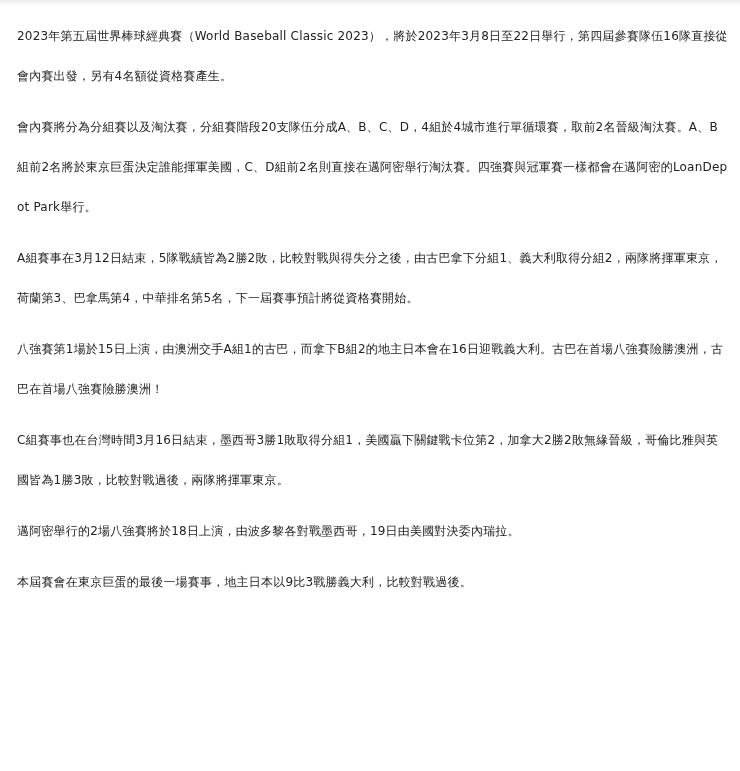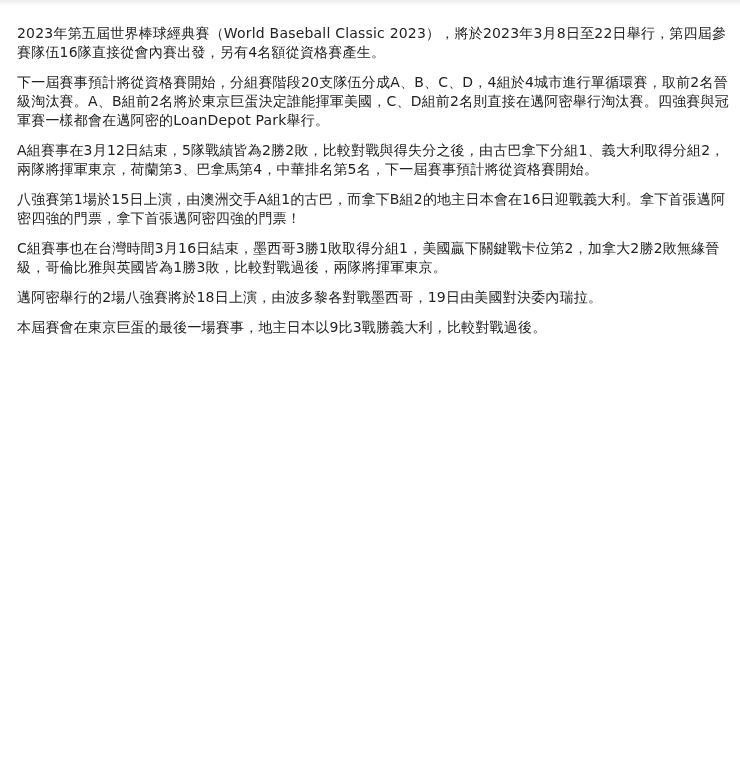--- a/index.html
+++ b/index.html
@@ -21,34 +21,34 @@
     height: 6px;
     background: linear-gradient(#ececec, #ffffff);
   }
   .article {
     position: absolute;
     top: 16px;
     left: 17px;
     width: 712px;
   }
   .para {
-    font-size: 14px;
-    line-height: 19px;
+    font-size: 12px;
+    line-height: 40px;
     letter-spacing: 0.2px;
-    margin: 8px 0 11px 0;
+    margin: 0 0 11px 0;
     word-break: break-all;
   }
   .para:nth-child(8) { margin-bottom: 11px; }
 </style>
 </head>
 <body>
 
 <div class="top-shade"></div>
 
 <div class="article">
   <p class="para">2023年第五屆世界棒球經典賽（World Baseball Classic 2023），將於2023年3月8日至22日舉行，第四屆參賽隊伍16隊直接從會內賽出發，另有4名額從資格賽產生。</p>
-  <p class="para">下一屆賽事預計將從資格賽開始，分組賽階段20支隊伍分成A、B、C、D，4組於4城市進行單循環賽，取前2名晉級淘汰賽。A、B組前2名將於東京巨蛋決定誰能揮軍美國，C、D組前2名則直接在邁阿密舉行淘汰賽。四強賽與冠軍賽一樣都會在邁阿密的LoanDepot Park舉行。</p>
+  <p class="para">會內賽將分為分組賽以及淘汰賽，分組賽階段20支隊伍分成A、B、C、D，4組於4城市進行單循環賽，取前2名晉級淘汰賽。A、B組前2名將於東京巨蛋決定誰能揮軍美國，C、D組前2名則直接在邁阿密舉行淘汰賽。四強賽與冠軍賽一樣都會在邁阿密的LoanDepot Park舉行。</p>
   <p class="para">A組賽事在3月12日結束，5隊戰績皆為2勝2敗，比較對戰與得失分之後，由古巴拿下分組1、義大利取得分組2，兩隊將揮軍東京，荷蘭第3、巴拿馬第4，中華排名第5名，下一屆賽事預計將從資格賽開始。</p>
-  <p class="para">八強賽第1場於15日上演，由澳洲交手A組1的古巴，而拿下B組2的地主日本會在16日迎戰義大利。拿下首張邁阿密四強的門票，拿下首張邁阿密四強的門票！</p>
+  <p class="para">八強賽第1場於15日上演，由澳洲交手A組1的古巴，而拿下B組2的地主日本會在16日迎戰義大利。古巴在首場八強賽險勝澳洲，古巴在首場八強賽險勝澳洲！</p>
   <p class="para">C組賽事也在台灣時間3月16日結束，墨西哥3勝1敗取得分組1，美國贏下關鍵戰卡位第2，加拿大2勝2敗無緣晉級，哥倫比雅與英國皆為1勝3敗，比較對戰過後，兩隊將揮軍東京。</p>
   <p class="para">邁阿密舉行的2場八強賽將於18日上演，由波多黎各對戰墨西哥，19日由美國對決委內瑞拉。</p>
   <p class="para">本屆賽會在東京巨蛋的最後一場賽事，地主日本以9比3戰勝義大利，比較對戰過後。</p>
 </div>
 
 </body></html>

